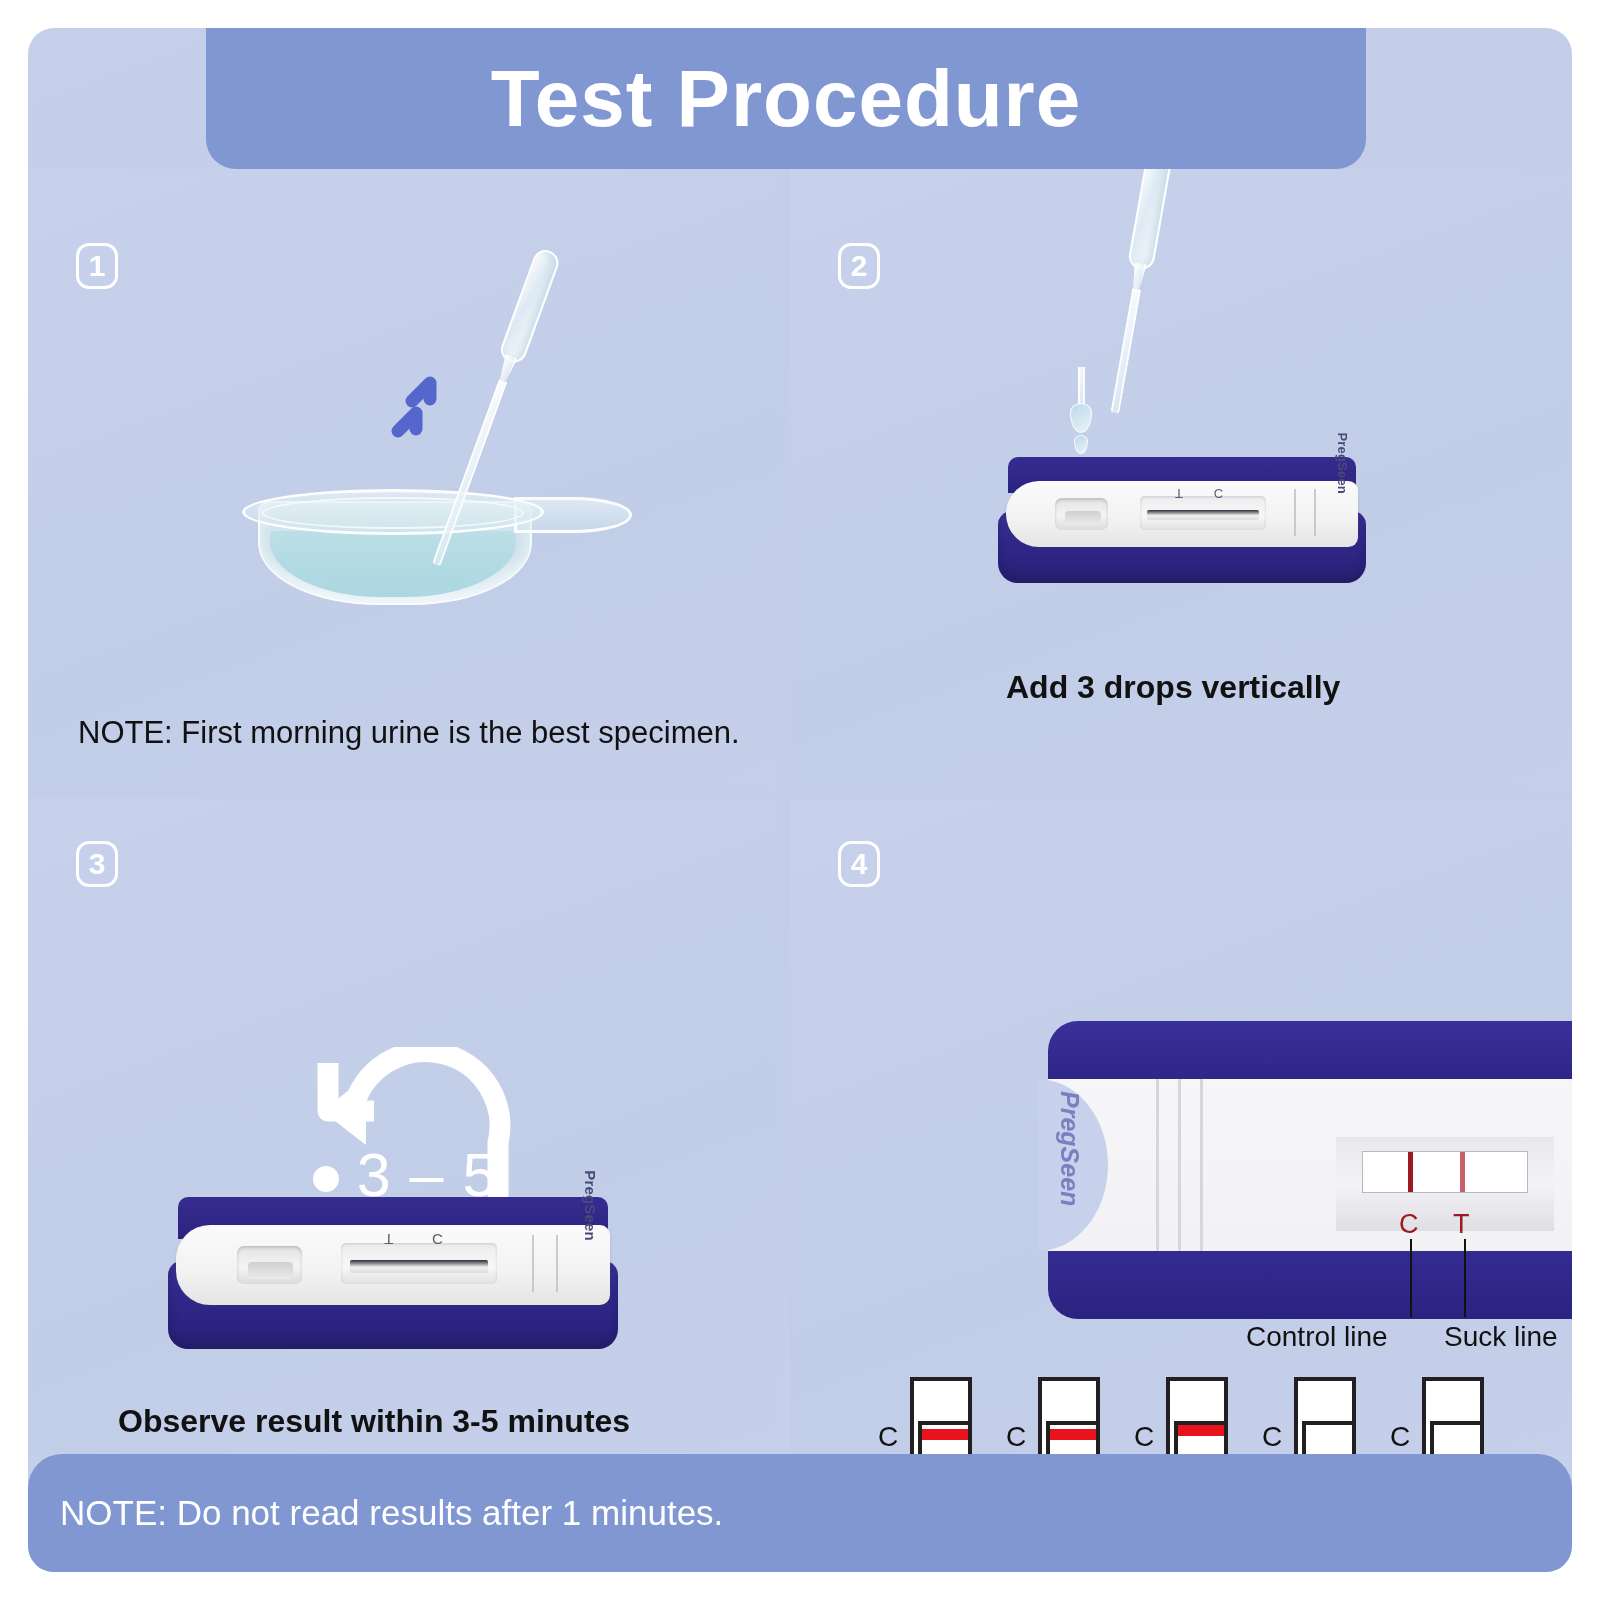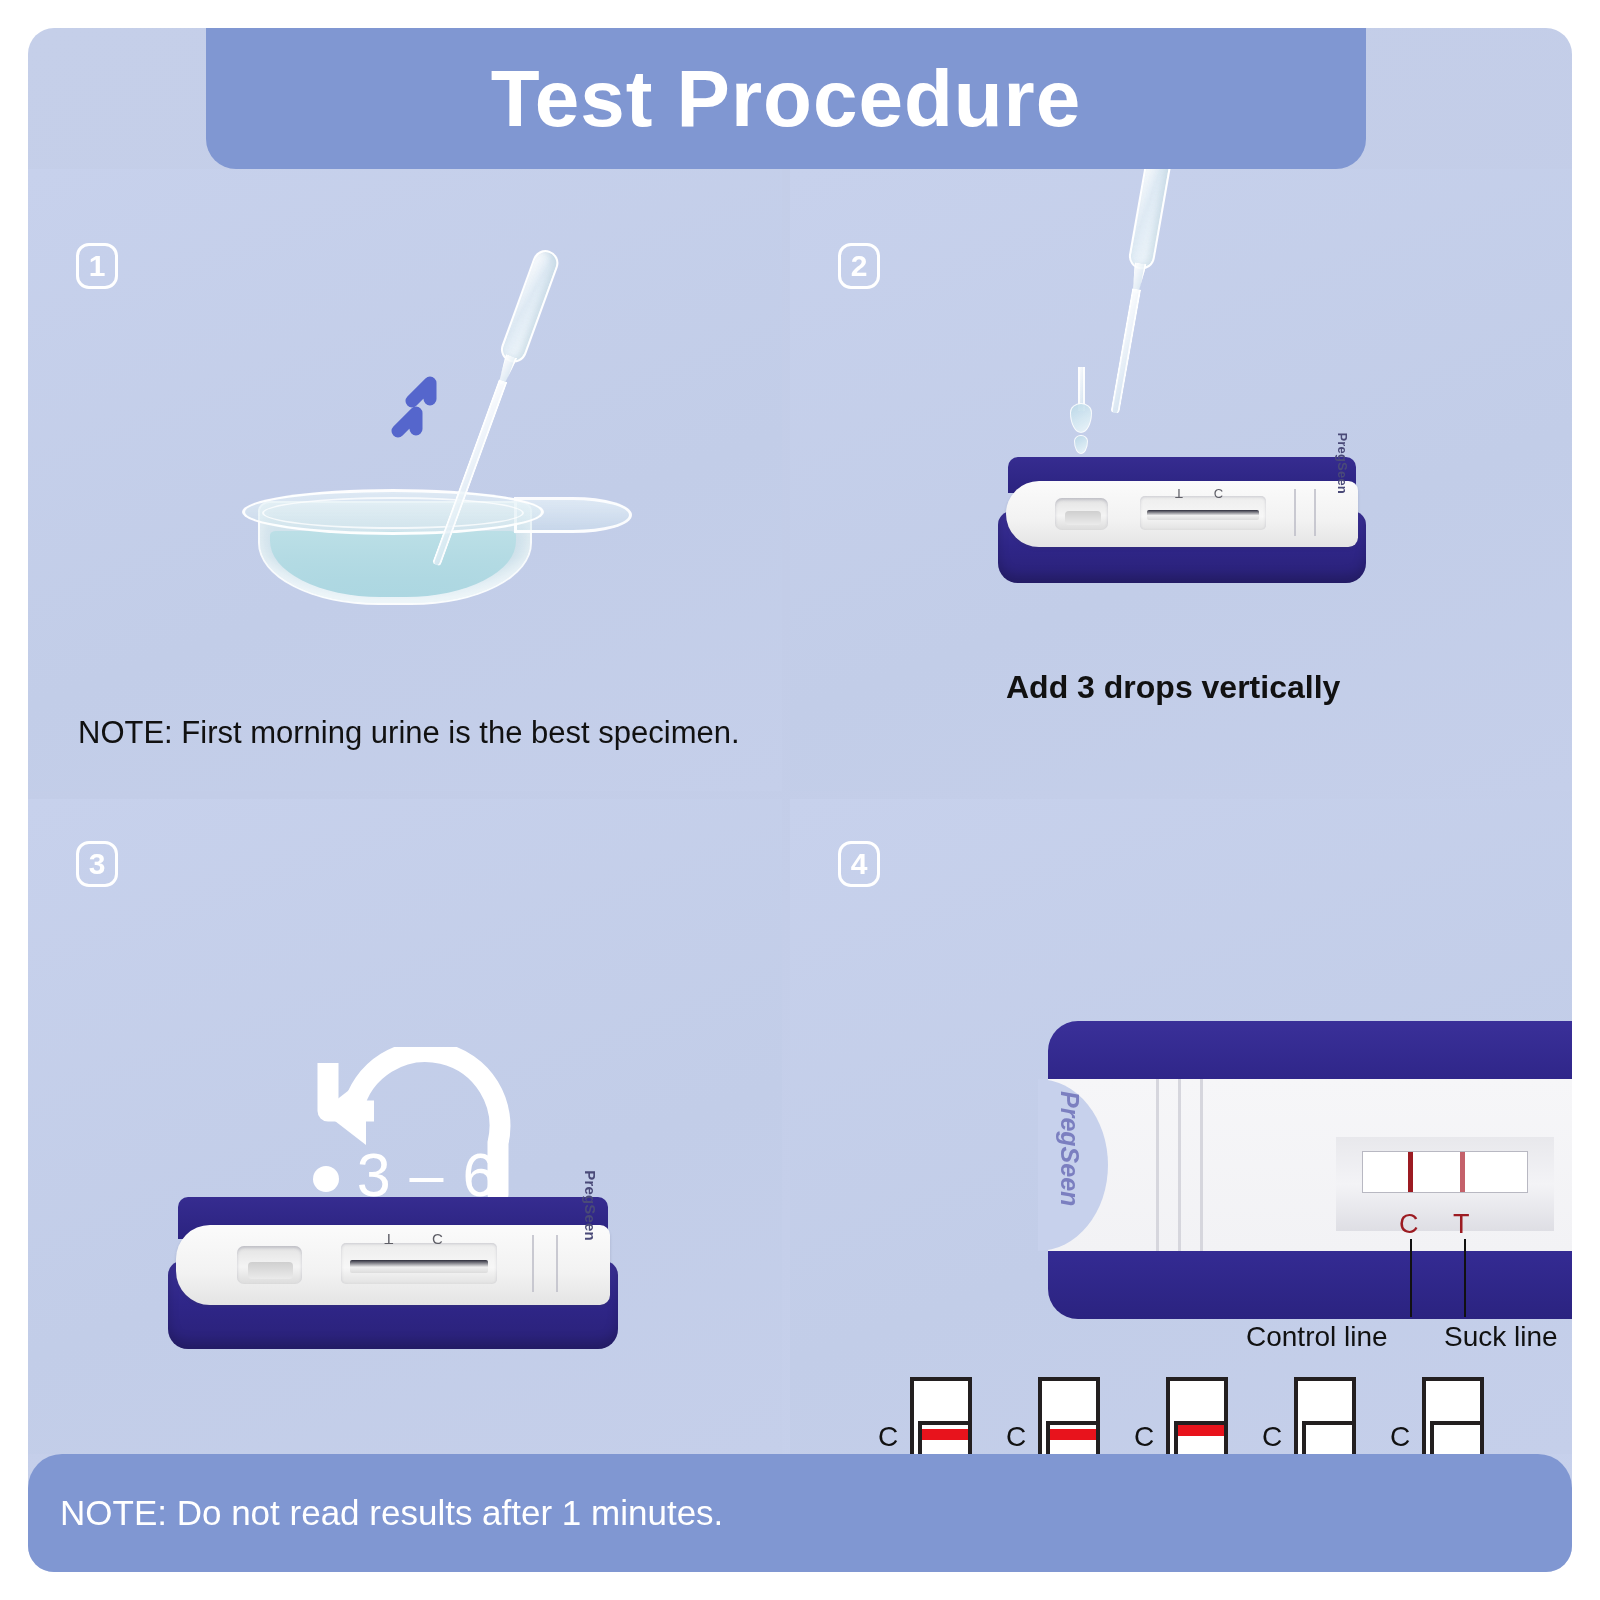--- a/index.html
+++ b/index.html
@@ -442,39 +442,40 @@
             <path d="M16 16 L16 64 L62 64" fill="none" stroke="#ffffff" stroke-width="21" stroke-linejoin="round" stroke-linecap="butt"></path>
             <path d="M10 64 L54 30 L54 98 Z" fill="#ffffff"></path>
             <circle cx="14" cy="132" r="13" fill="#ffffff"></circle>
             <circle cx="20" cy="168" r="13" fill="#ffffff"></circle>
             <circle cx="41" cy="196" r="13" fill="#ffffff"></circle>
             <circle cx="73" cy="216" r="13" fill="#ffffff"></circle>
             <ellipse cx="113" cy="222" rx="15" ry="12" fill="#ffffff"></ellipse>
             <ellipse cx="152" cy="210" rx="16" ry="12" fill="#ffffff" transform="rotate(-22 152 210)"></ellipse>
             <ellipse cx="177" cy="182" rx="12" ry="17" fill="#ffffff" transform="rotate(-14 177 182)"></ellipse>
           </svg>
-          <div class="timer-num">3 – 6</div>
+          <div class="timer-num">3 – 5</div>
           <div class="timer-pill">
             <span>minutes</span>
           </div>
         </div>
 
         <div class="cassette" style="left:140px; top:398px; width:450px; height:176px;">
           <div class="cas-base" style="top:64px; height:88px;"></div>
           <div class="cas-topband" style="height:42px;"></div>
           <div class="cas-plate" style="top:28px; height:80px;">
             <div class="cas-well"></div>
             <div class="cas-window"></div>
             <div class="cas-ct" style="left:48%; font-size:15px;">T</div>
             <div class="cas-ct" style="left:59%; font-size:15px;">C</div>
             <div class="cas-ridges"></div>
             <div class="cas-brand" style="font-size:15px;">PregSeen</div>
           </div>
         </div>
 
+        <div class="caption bold" style="left:90px; top:600px;">Observe result within 3-5 minutes</div>
       </div>
 
       <div class="panel p4">
         <div class="badge" style="left:48px; top:42px;">
           <span>4</span>
         </div>
 
         <div class="big-cas">
           <div class="bc-top"></div>
           <div class="bc-mid"></div>

